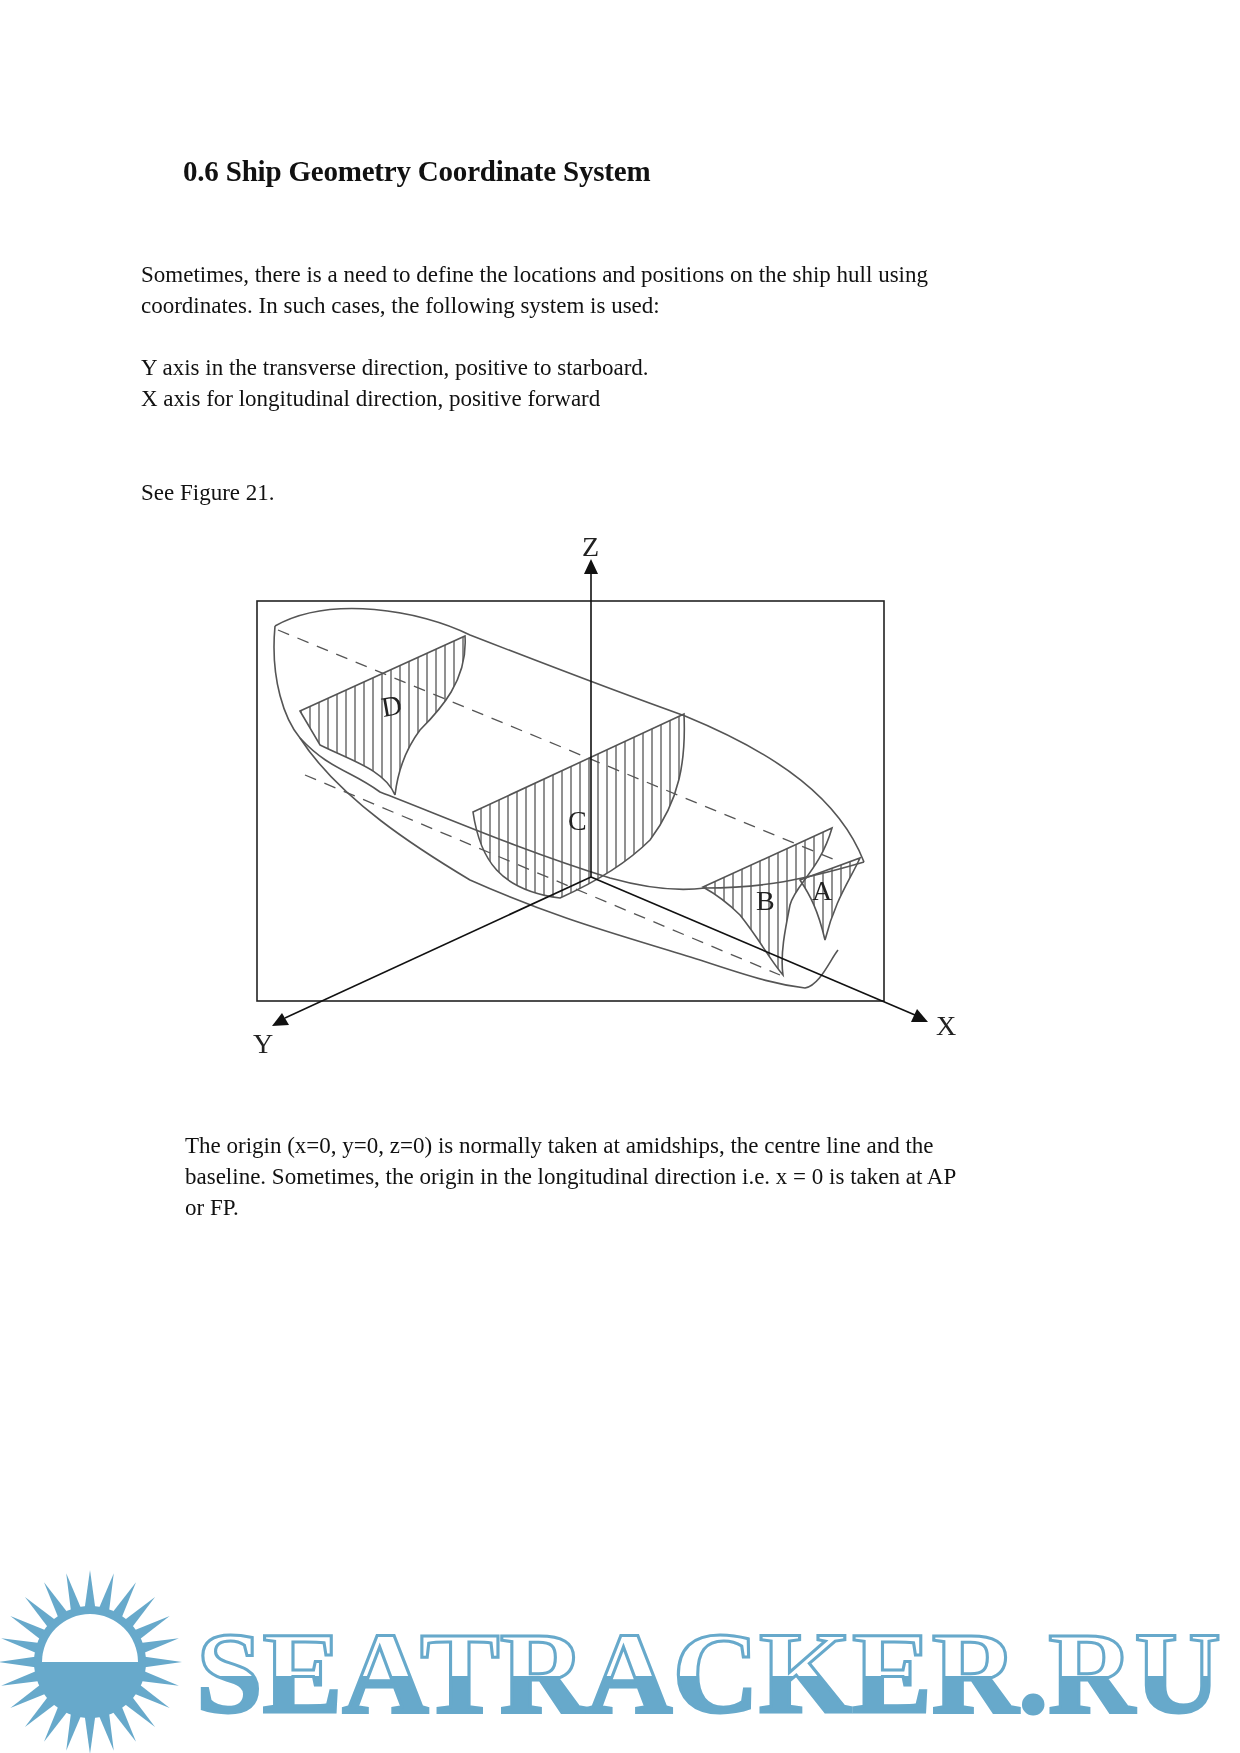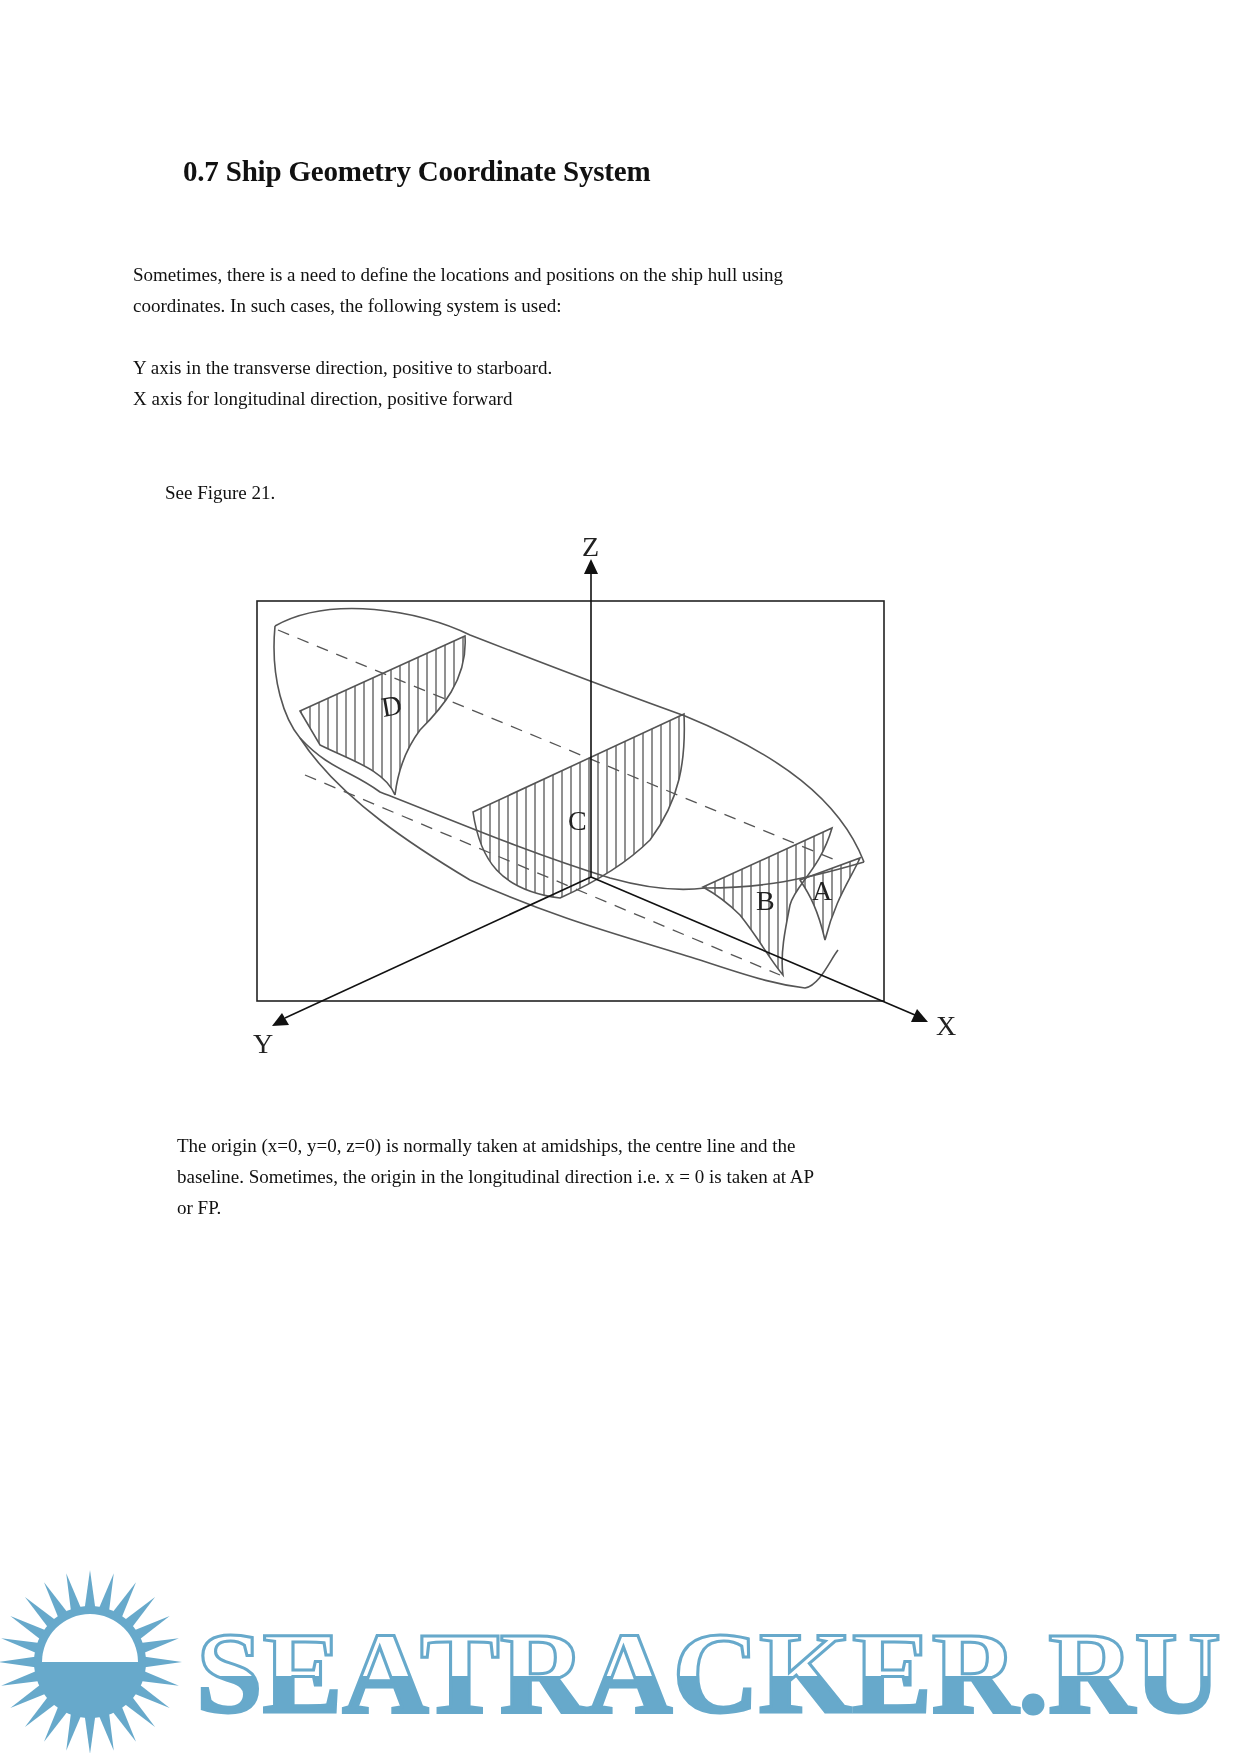--- a/index.html
+++ b/index.html
@@ -1,34 +1,34 @@
 <!DOCTYPE html>
 <html><head>
 <meta charset="utf-8">
 <style>
   html, body { margin: 0; padding: 0; background: #ffffff; }
   body { width: 1240px; height: 1753px; position: relative; overflow: hidden;
          font-family: "Liberation Serif", "DejaVu Serif", serif; color: #111; }
   .title { position: absolute; left: 183px; top: 155px; font-size: 29px; font-weight: bold;
            letter-spacing: -0.2px; white-space: nowrap; }
-  .para { position: absolute; left: 133px; font-size: 19px; line-height: 31px; white-space: nowrap; }
+  .para { position: absolute; left: 141px; font-size: 23px; line-height: 31px; white-space: nowrap; }
   .line { display: block; height: 31px; }
   #p-intro { top: 259px; }
   #p-axes { top: 352px; }
-  #p-see { top: 477px; margin-left: 32px; }
+  #p-see { top: 477px; }
   #p-origin { top: 1130px; margin-left: 44px; }
   #figure { position: absolute; left: 0; top: 520px; }
   #figure text { font-family: "Liberation Serif", "DejaVu Serif", serif; font-size: 28px; fill: #222; }
   #logo { position: absolute; left: 0; top: 1560px; }
   #logo text { font-family: "Liberation Serif", "DejaVu Serif", serif; font-weight: bold; }
 </style>
 </head>
 <body>
 
-<div class="title">0.7 Ship Geometry Coordinate System</div>
+<div class="title">0.6 Ship Geometry Coordinate System</div>
 
 <div class="para" id="p-intro">
   <span class="line">Sometimes, there is a need to define the locations and positions on the ship hull using</span>
   <span class="line">coordinates.  In such cases, the following system is used:</span>
 </div>
 
 <div class="para" id="p-axes">
   <span class="line">Y axis in the transverse direction, positive to starboard.</span>
   <span class="line">X axis for longitudinal direction, positive forward</span>
 </div>

